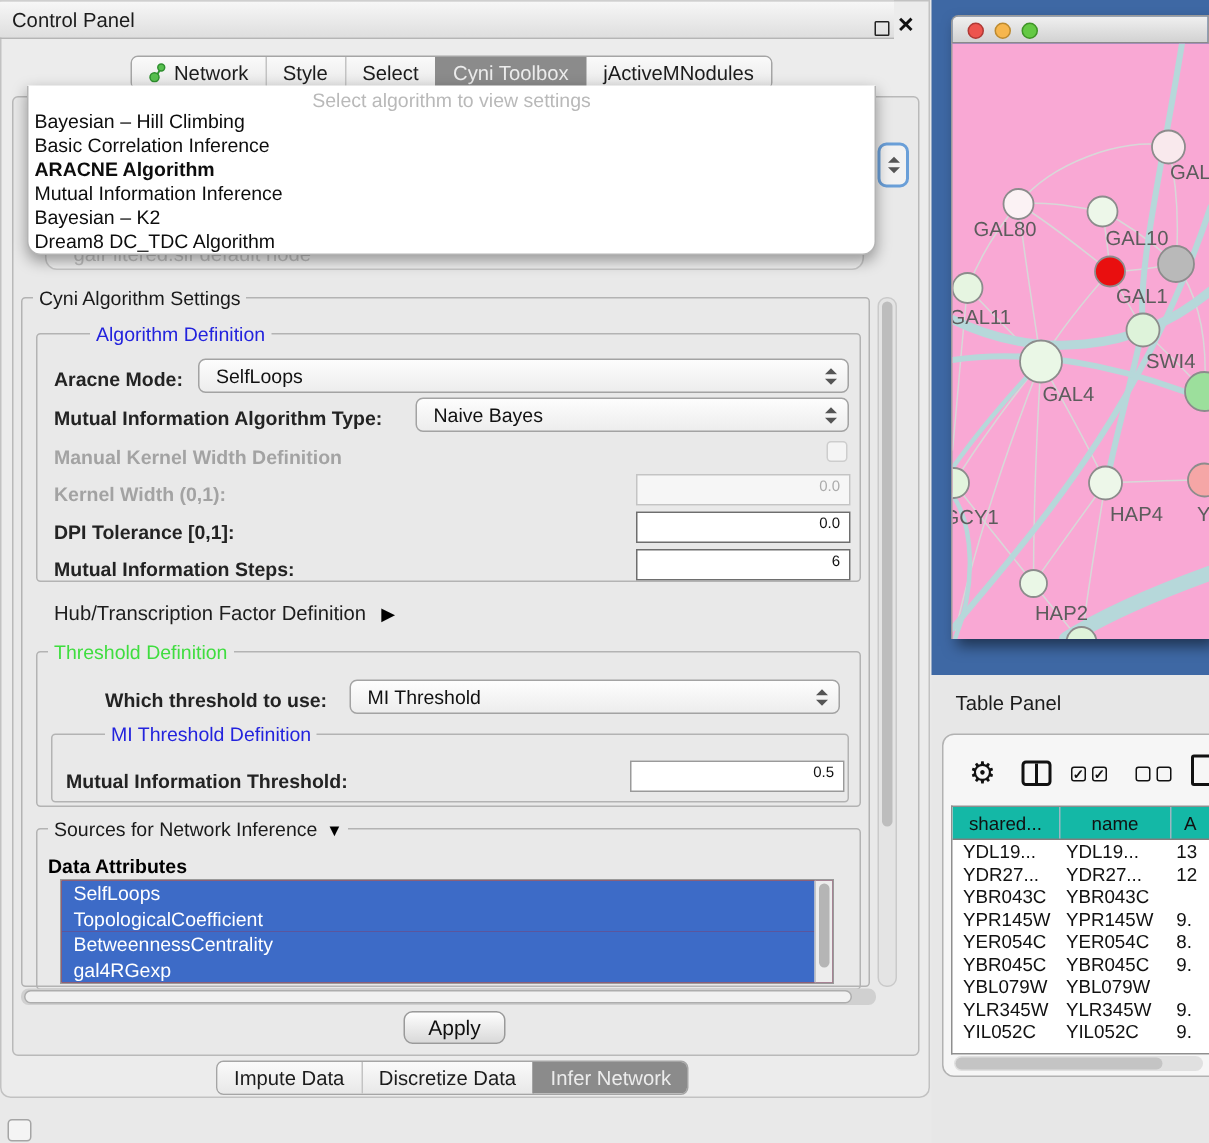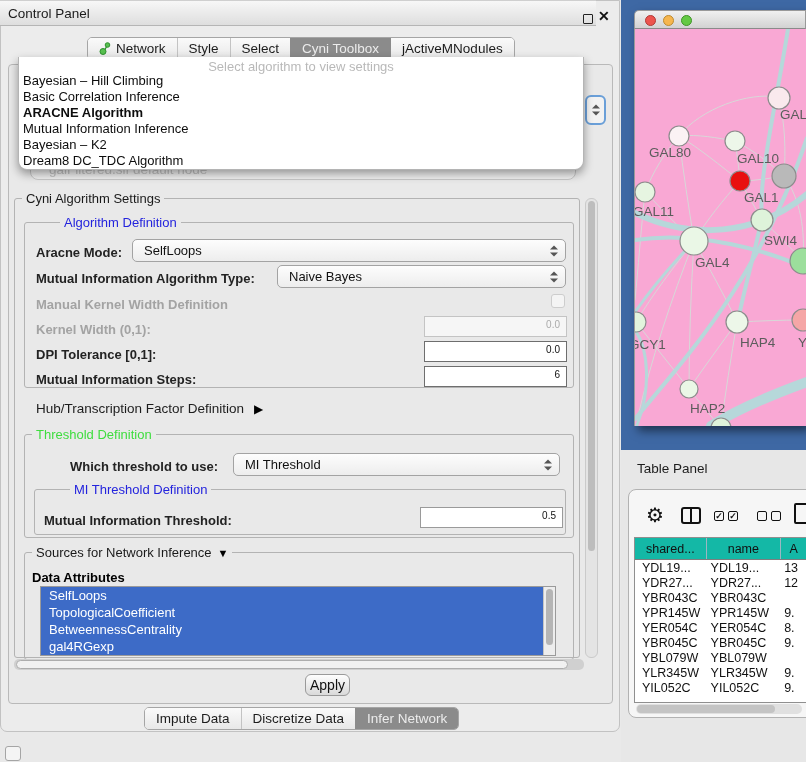--- a/index.html
+++ b/index.html
@@ -82,23 +82,23 @@
     background:#b5b5b5; border-radius:4px; }
 
   #set-hscroll { left:14px; top:659px; width:570px; height:11px; background:#d0d0d0; border-radius:5px; }
   #set-hscroll .th { position:absolute; left:2px; top:1px; width:552px; height:9px;
     background:#f1f1f1; border:1px solid #adadad; border-radius:5px; }
   #set-vscroll { left:585px; top:198px; width:13px; height:460px; background:#e4e4e4;
     border:1px solid #cacaca; border-radius:6px; }
   #set-vscroll .th { position:absolute; left:2px; top:2px; width:7px; height:350px;
     background:#bdbdbd; border-radius:4px; }
 
-  #apply-btn { left:269px; top:674px; width:45px; height:22px; border:1px solid #9a9a9a;
+  #apply-btn { left:269px; top:674px; width:68px; height:22px; border:1px solid #9a9a9a;
     border-radius:6px; background:linear-gradient(#fefefe,#d9d9d9); font-size:14px;
-    text-align:center; padding-top:2px; color:#111;margin-left:36px; }
+    text-align:center; padding-top:2px; color:#111; }
 
   #mini-icon { left:5px; top:746px; width:16px; height:15px; border:1px solid #a5a5a5;
     border-radius:3px; background:#f4f4f4; }
 
   .arrow-right { display:inline-block; margin-left:10px; font-size:12px; color:#000; }
   .arrow-down { display:inline-block; margin-left:6px; font-size:11px; color:#000; }
 
   
   #desktop { left:621px; top:0; width:185px; height:450px; background:#3e68a4; }
   #net-window { left:634px; top:10px; width:172px; height:416px;

